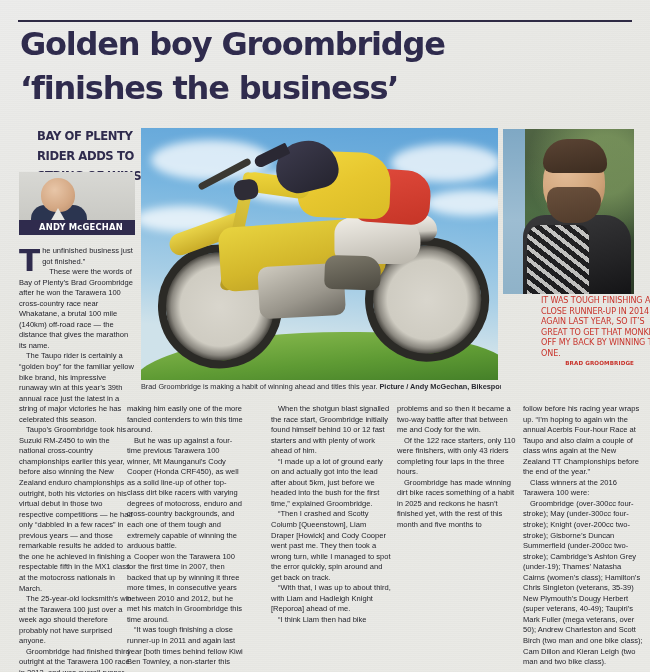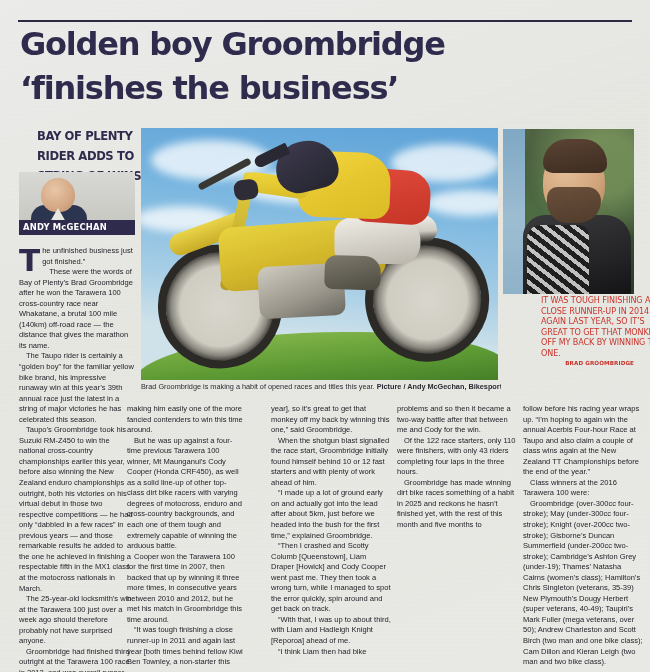--- a/index.html
+++ b/index.html
@@ -100,21 +100,21 @@
   .byline-bar {
     width: 116px;
     height: 15px;
     background: #2f2b4d;
     color: #ffffff;
     font-family: "DejaVu Sans", sans-serif;
     font-weight: bold;
     font-size: 8.4px;
     letter-spacing: 0.2px;
     line-height: 15px;
-    padding-left: 4px;
+    padding-left: 20px;
     box-sizing: border-box;
   }
 
   
   .main-photo {
     position: absolute;
     left: 141px;
     top: 128px;
     width: 357px;
     height: 252px;
@@ -446,21 +446,21 @@
       <div class="rider-boot"></div>
       <div class="rider-back"></div>
       <div class="rider-torso"></div>
       <div class="arm"></div>
       <div class="glove"></div>
       <div class="helmet"></div>
       <div class="helmet-visor"></div>
     </div>
   </div>
 
-  <div class="caption"><span>Brad Groombridge is making a habit of opened races and titles this year. </span><b>Picture / Andy McGechan, BikesportNZ.com</b></div>
+  <div class="caption"><span>Brad Groombridge is making a habit of winning ahead and titles this year. </span><b>Picture / Andy McGechan, BikesportNZ.com</b></div>
 
   <div class="portrait">
     <div class="pt-bg"></div>
     <div class="pt-sky"></div>
     <div class="pt-body"></div>
     <div class="pt-pattern"></div>
     <div class="pt-head"></div>
     <div class="pt-beard"></div>
     <div class="pt-hair"></div>
   </div>
@@ -481,21 +481,20 @@
     </div>
 
     <div class="col c2">
       <p class="noindent">making him easily one of the more fancied contenders to win this time around.</p>
       <p>But he was up against a four-time previous Tarawera 100 winner, Mt Maunganui’s Cody Cooper (Honda CRF450), as well as a solid line-up of other top-class dirt bike racers with varying degrees of motocross, enduro and cross-country backgrounds, and each one of them tough and extremely capable of winning the arduous battle.</p>
       <p>Cooper won the Tarawera 100 for the first time in 2007, then backed that up by winning it three more times, in consecutive years between 2010 and 2012, but he met his match in Groombridge this time around.</p>
       <p>“It was tough finishing a close runner-up in 2011 and again last year [both times behind fellow Kiwi Ben Townley, a non-starter this</p>
     </div>
 
     <div class="col c3">
-      <p class="noindent">year], so it’s great to get that monkey off my back by winning this one,” said Groombridge.</p>
       <p>When the shotgun blast signalled the race start, Groombridge initially found himself behind 10 or 12 fast starters and with plenty of work ahead of him.</p>
       <p>“I made up a lot of ground early on and actually got into the lead after about 5km, just before we headed into the bush for the first time,” explained Groombridge.</p>
       <p>“Then I crashed and Scotty Columb [Queenstown], Liam Draper [Howick] and Cody Cooper went past me. They then took a wrong turn, while I managed to spot the error quickly, spin around and get back on track.</p>
       <p>“With that, I was up to about third, with Liam and Hadleigh Knight [Reporoa] ahead of me.</p>
       <p>“I think Liam then had bike</p>
     </div>
 
     <div class="col c4">
       <p class="noindent">problems and so then it became a two-way battle after that between me and Cody for the win.</p>
       <p>Of the 122 race starters, only 110 were finishers, with only 43 riders completing four laps in the three hours.</p>

